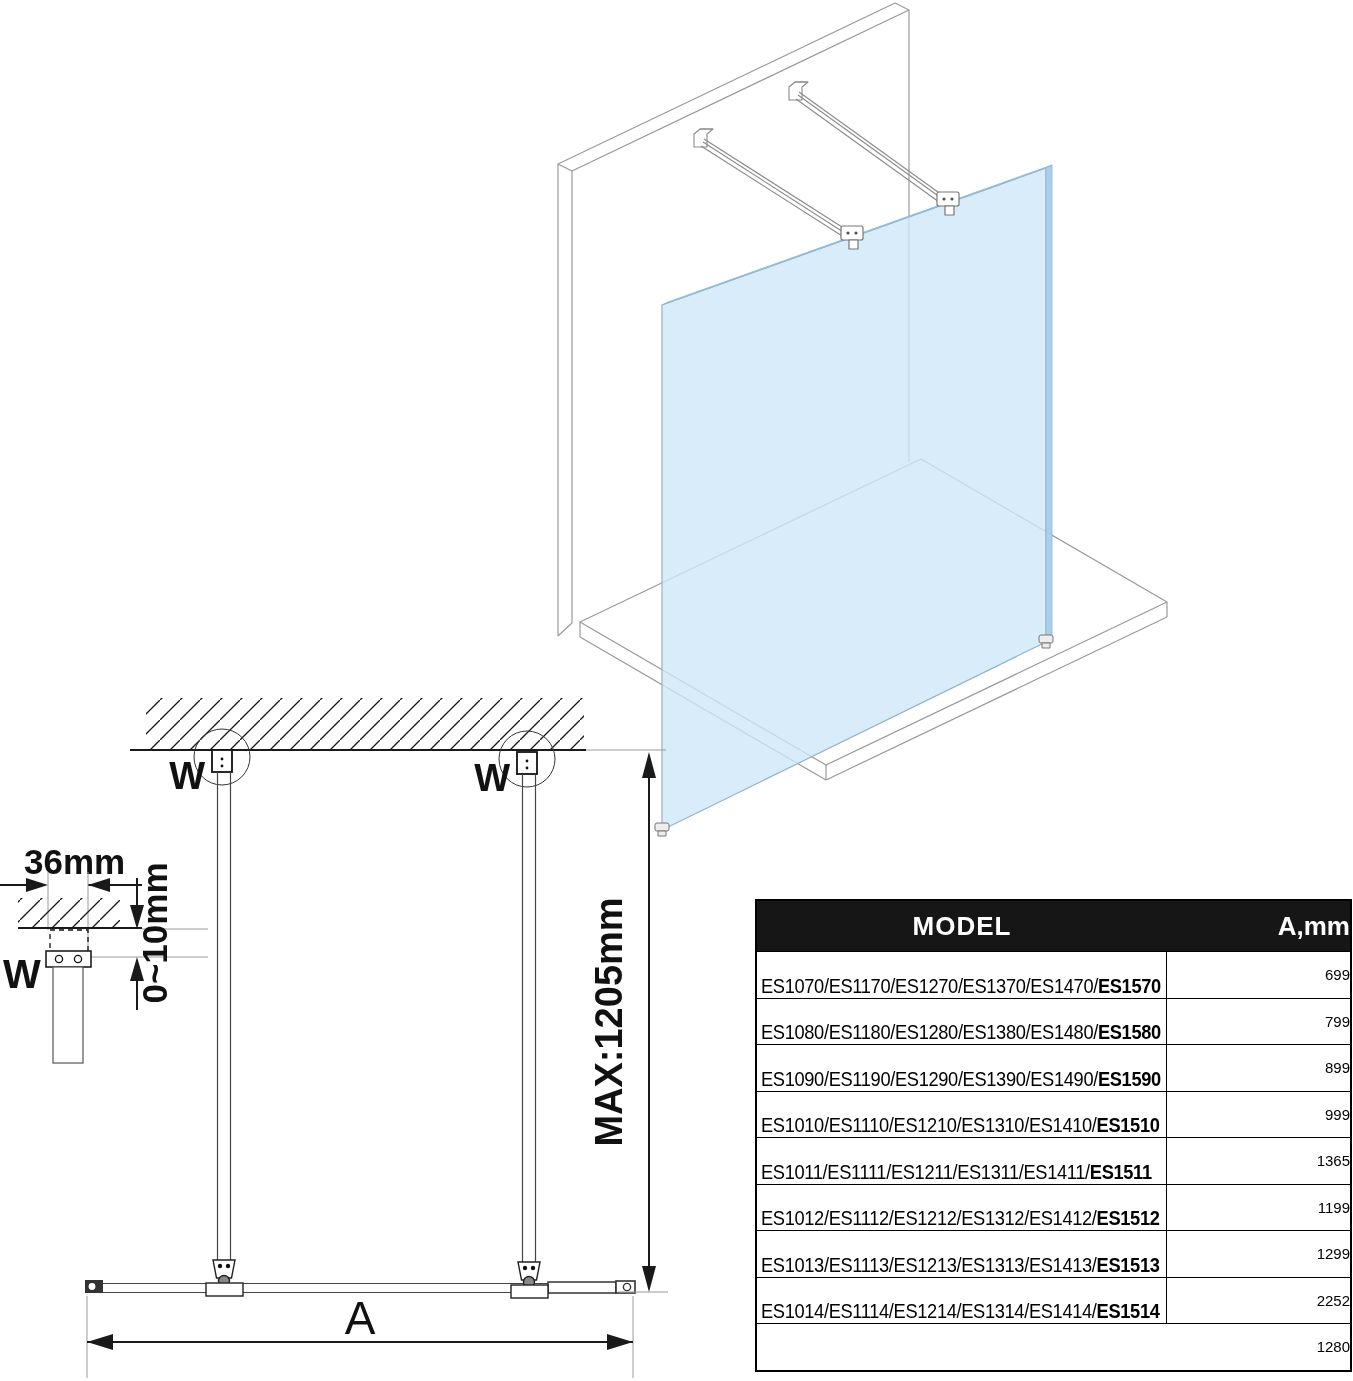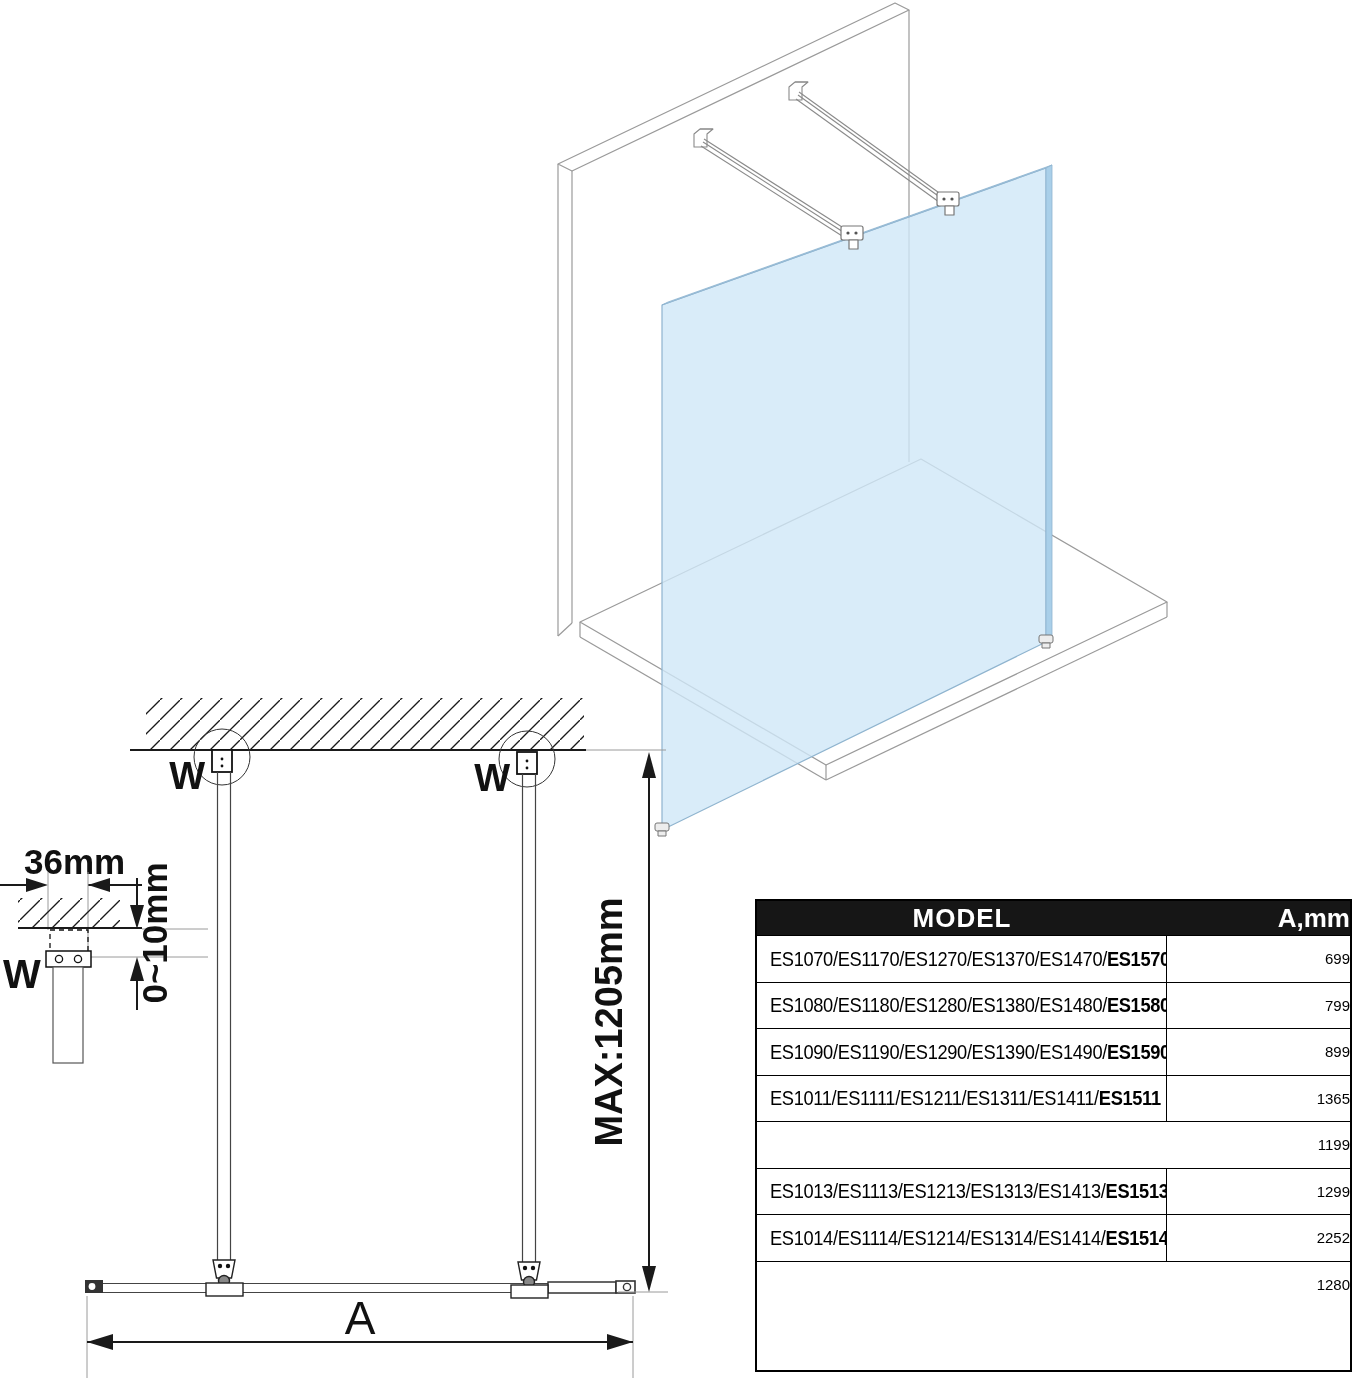--- a/index.html
+++ b/index.html
@@ -7,28 +7,28 @@
           font-family:"Liberation Sans", sans-serif;}
   svg text{font-family:"Liberation Sans", sans-serif;fill:#111;}
   .t-b35{font-size:35px;font-weight:bold;}
   .t-b38{font-size:38px;font-weight:bold;}
   .t-b40{font-size:40px;font-weight:bold;}
   .t-a46{font-size:46px;font-weight:400;}
 
   
   .spec-table{position:absolute;left:755px;top:899px;width:597px;height:473px;
               border:2px solid #000;box-sizing:border-box;background:#fff;}
-  .spec-header{display:flex;height:34px;background:#161616;color:#fff;
+  .spec-header{display:flex;height:50px;background:#161616;color:#fff;
                font-weight:bold;font-size:26px;align-items:center;}
   .spec-header .c1{width:410px;text-align:center;letter-spacing:1px;}
   .spec-header .c2{flex:1;text-align:right;}
   .spec-row{display:flex;height:46.5px;border-top:1.5px solid #000;box-sizing:border-box;
             align-items:center;font-size:23px;color:#000;}
-  .spec-row .c1{width:410px;height:100%;display:flex;align-items:center;
-                border-right:1.5px solid #000;box-sizing:border-box;padding-left:13px;overflow:hidden;}
+  .spec-row .c1{width:410px;height:100%;display:flex;align-items:flex-end;
+                border-right:1.5px solid #000;box-sizing:border-box;padding-left:4px;overflow:hidden;}
   .spec-row .c1 .models{white-space:nowrap;transform:scaleX(0.87);transform-origin:left center;
                 font-size:21px;letter-spacing:-0.4px;}
   .spec-row .c2{flex:1;text-align:right;font-size:15px;}
 </style>
 </head>
 <body>
 
 <div class="canvas">
 
 <svg width="1353" height="1381" viewBox="0 0 1353 1381" xmlns="http://www.w3.org/2000/svg">
@@ -236,25 +236,34 @@
     <div class="c2">799</div>
   </div>
   <div class="spec-row">
     <div class="c1">
           <span class="models"><span>ES1090/ES1190/ES1290/ES1390/ES1490/</span><b>ES1590</b></span>
         </div>
     <div class="c2">899</div>
   </div>
   <div class="spec-row">
     <div class="c1">
+          <span class="models"><span>ES1010/ES1110/ES1210/ES1310/ES1410/</span><b>ES1510</b></span>
+        </div>
+    <div class="c2">999</div>
+  </div>
+  <div class="spec-row">
+    <div class="c1">
           <span class="models"><span>ES1011/ES1111/ES1211/ES1311/ES1411/</span><b>ES1511</b></span>
         </div>
     <div class="c2">1365</div>
   </div>
   <div class="spec-row">
+    <div class="c1">
+          <span class="models"><span>ES1012/ES1112/ES1212/ES1312/ES1412/</span><b>ES1512</b></span>
+        </div>
     <div class="c2">1199</div>
   </div>
   <div class="spec-row">
     <div class="c1">
           <span class="models"><span>ES1013/ES1113/ES1213/ES1313/ES1413/</span><b>ES1513</b></span>
         </div>
     <div class="c2">1299</div>
   </div>
   <div class="spec-row">
     <div class="c1">

